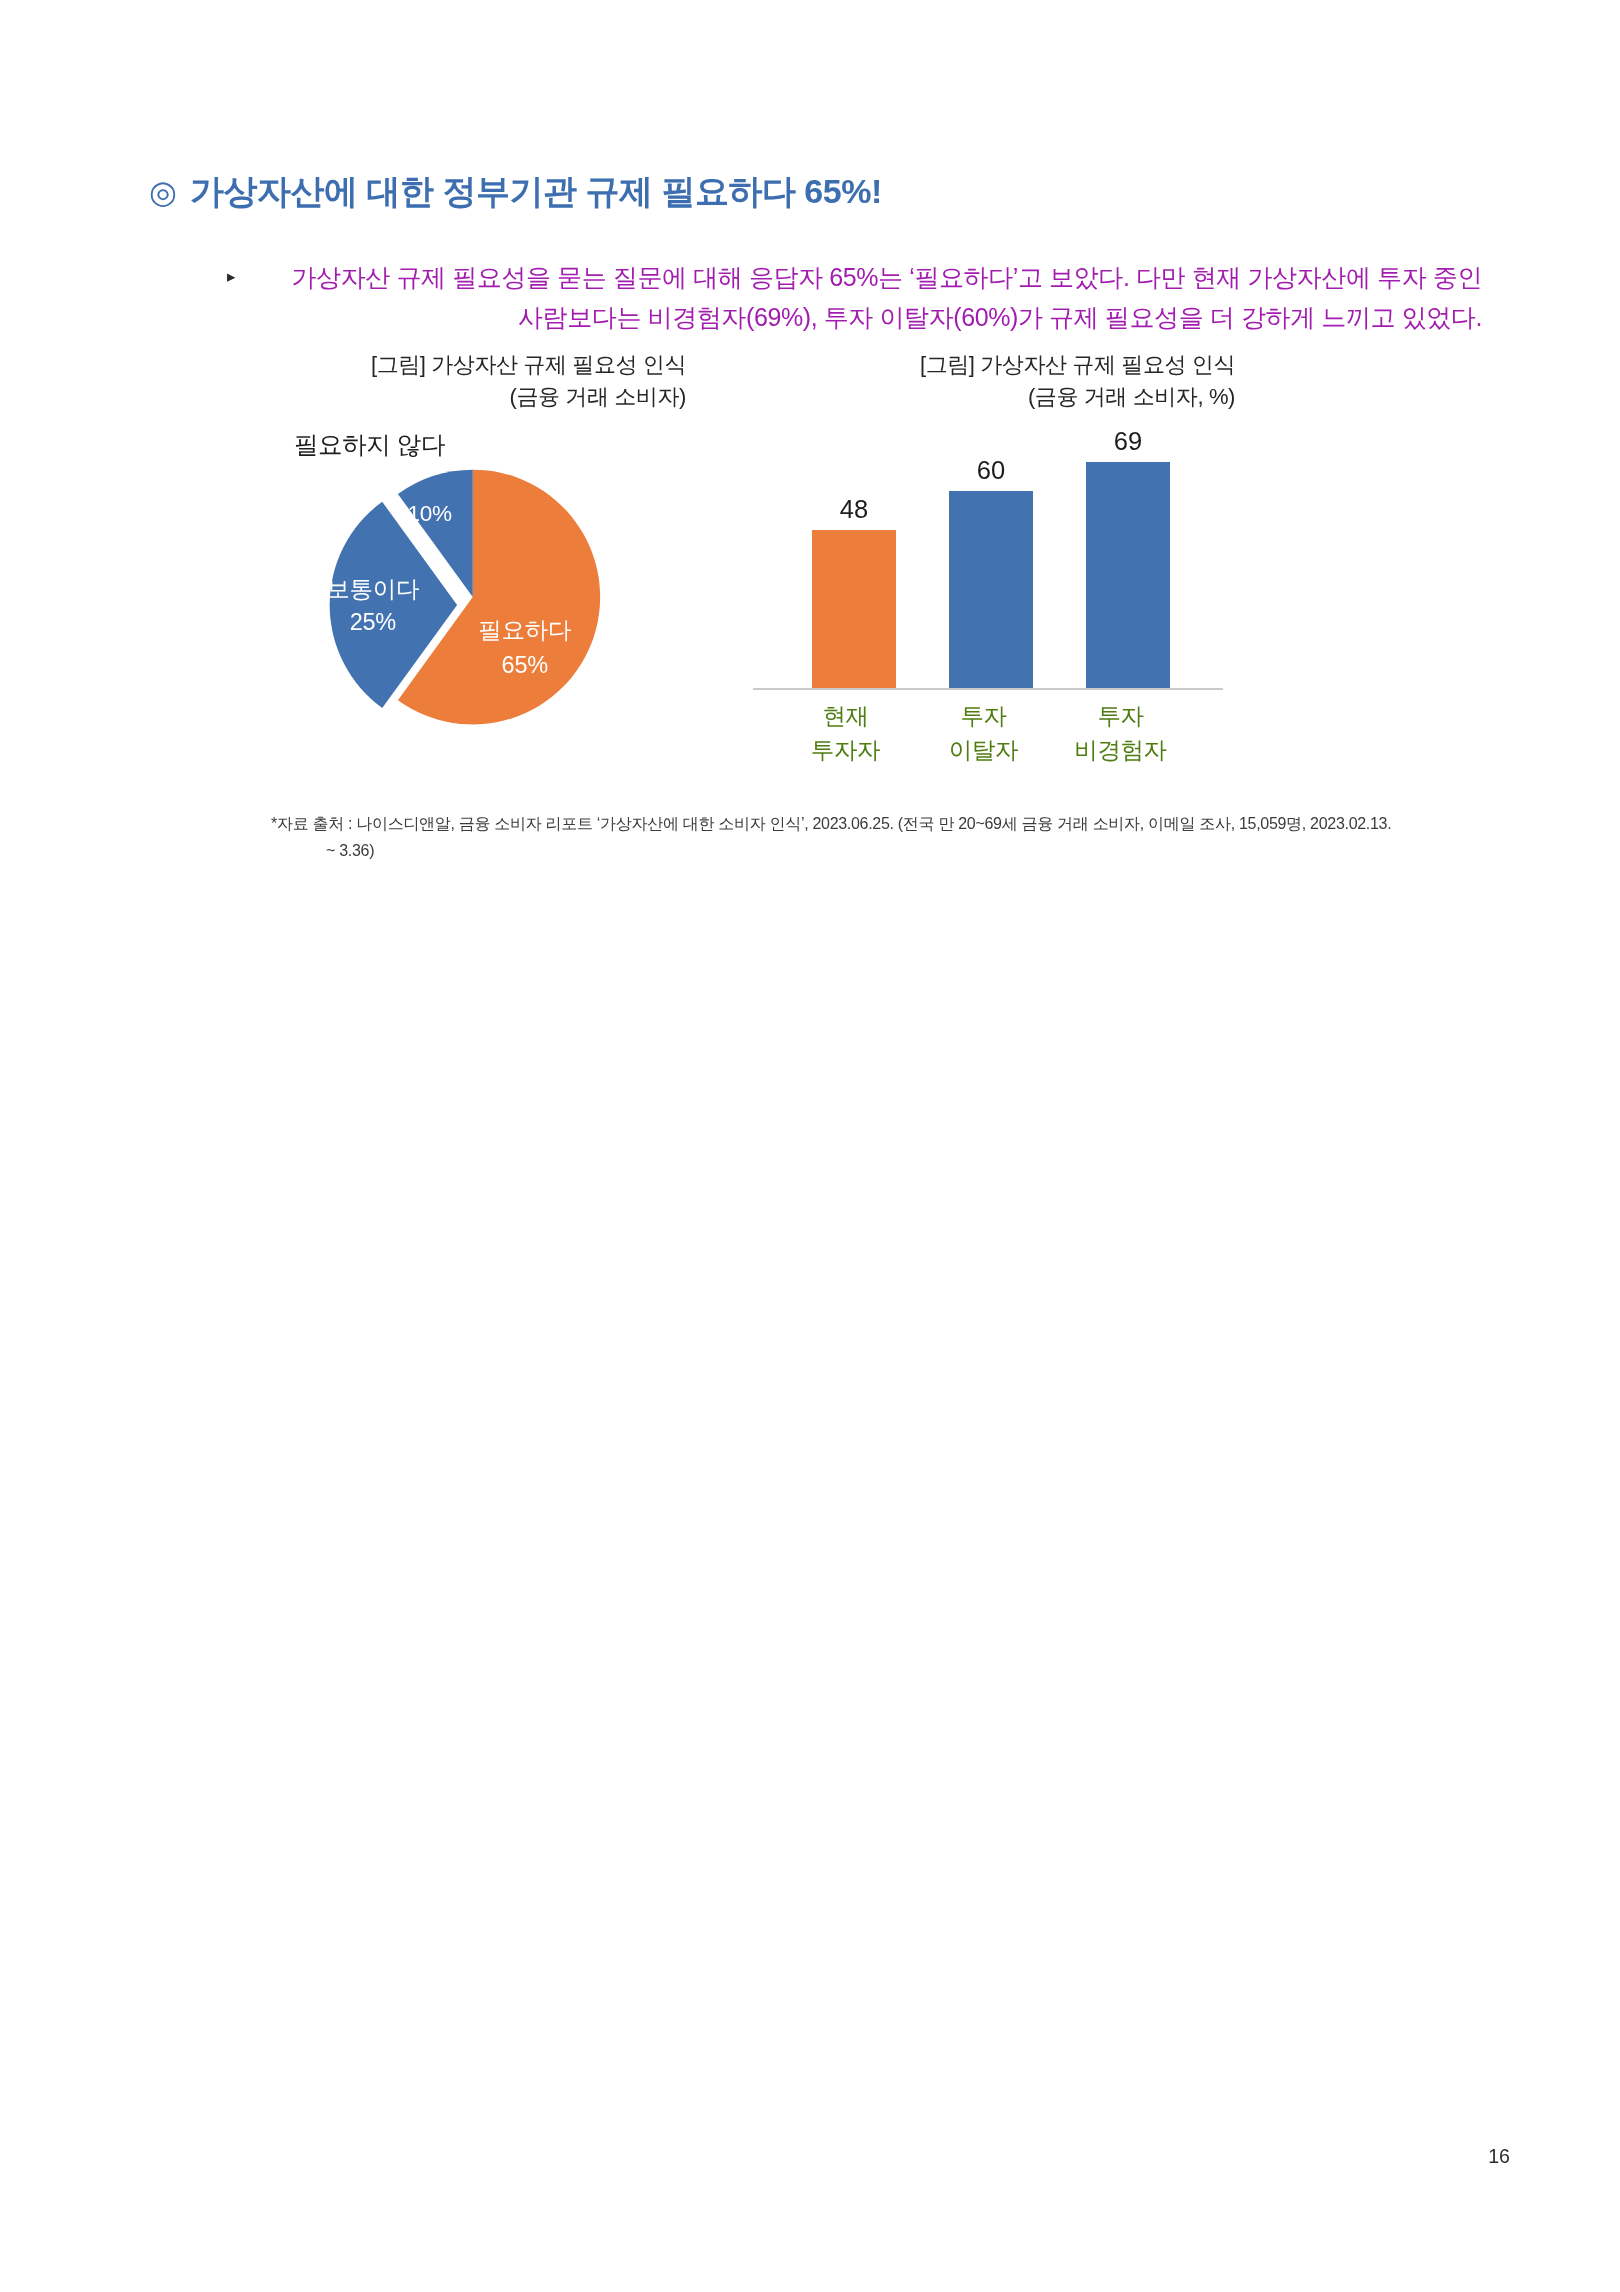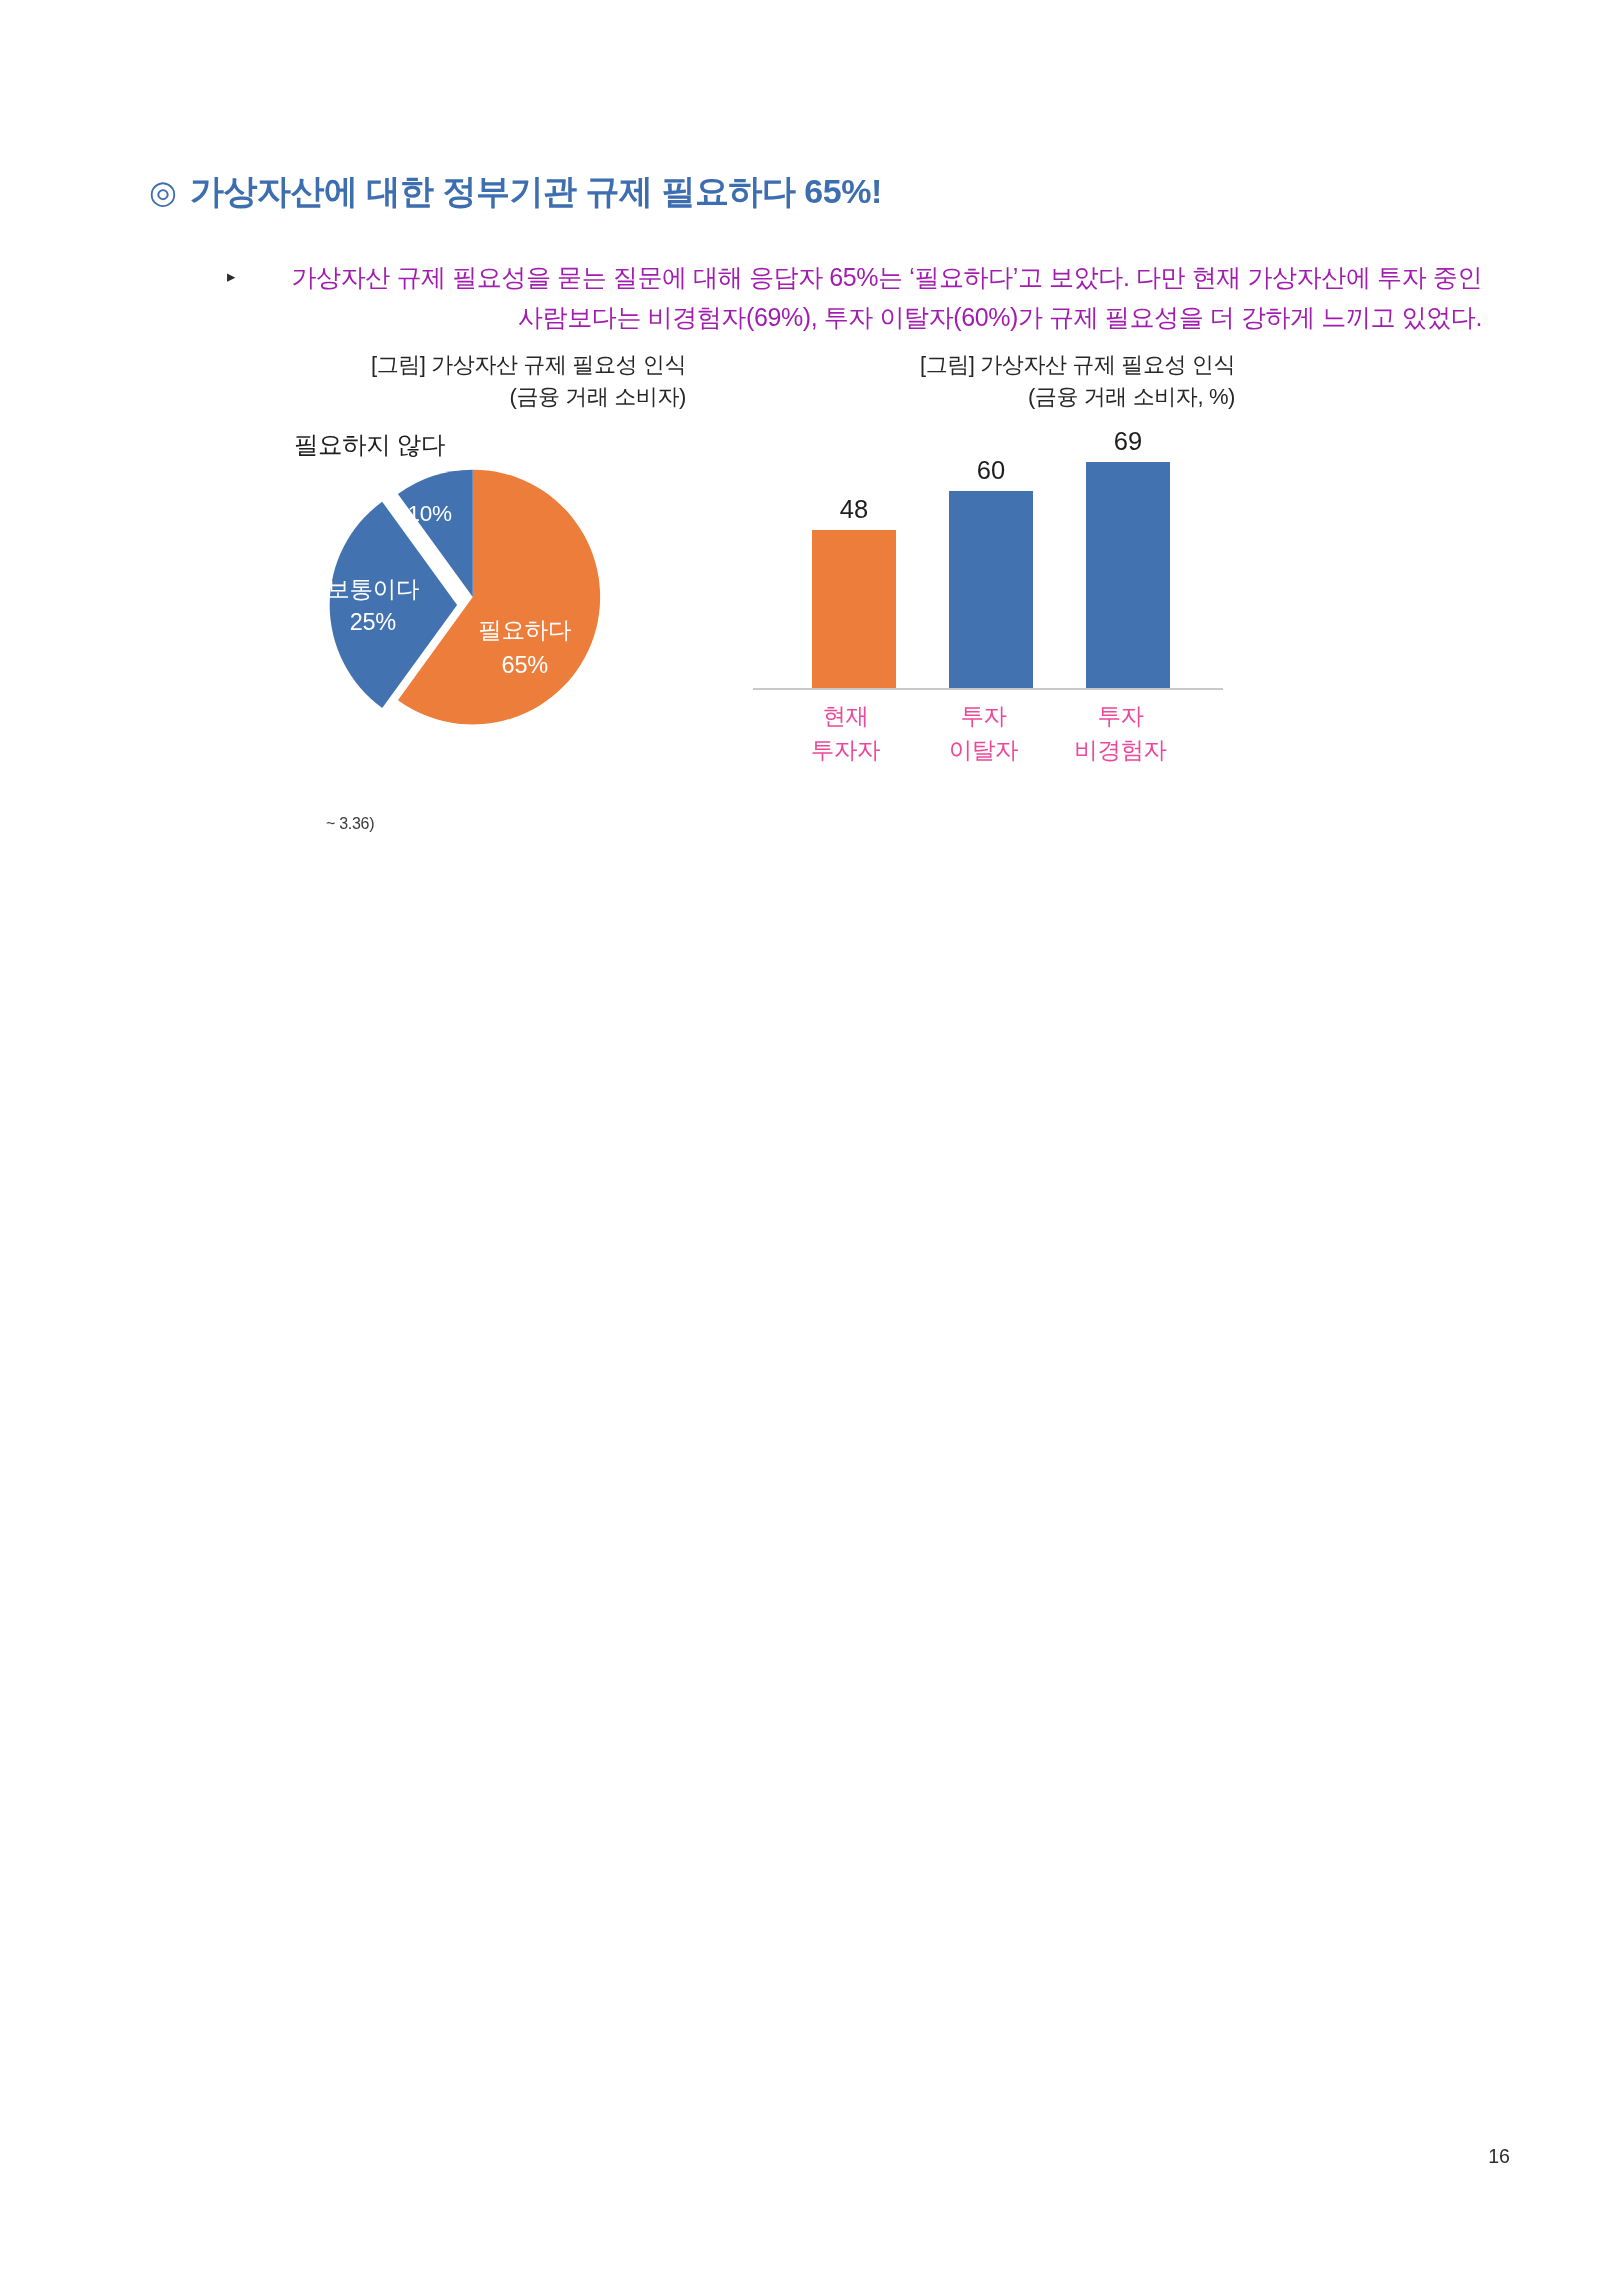--- a/index.html
+++ b/index.html
@@ -163,21 +163,21 @@
     top: 274px;
     width: 490px;
     height: 88px;
   }
   .bar-xlabel {
     position: absolute;
     width: 137px;
     text-align: center;
     font-size: 23.5px;
     line-height: 34px;
-    color: #ec4899;
+    color: #4d7c0f;
     letter-spacing: -0.4px;
   }
 
   
   .source-note {
     position: absolute;
     left: 271px;
     top: 810px;
     width: 1206px;
     font-size: 16px;
@@ -286,19 +286,20 @@
             <div>투자</div>
             <div>비경험자</div>
           </div>
         </div>
       </div>
     </div>
 
   </div>
 
   <div class="source-note">
+    <span>*자료 출처 : 나이스디앤알, 금융 소비자 리포트 ‘가상자산에 대한 소비자 인식’, 2023.06.25. (전국 만 20~69세 금융 거래 소비자, 이메일 조사, 15,059명, 2023.02.13.</span>
     <span class="cont">~ 3.36)</span>
   </div>
 
   <div class="page-number">16</div>
 
 </div>
 
 
 </body></html>

